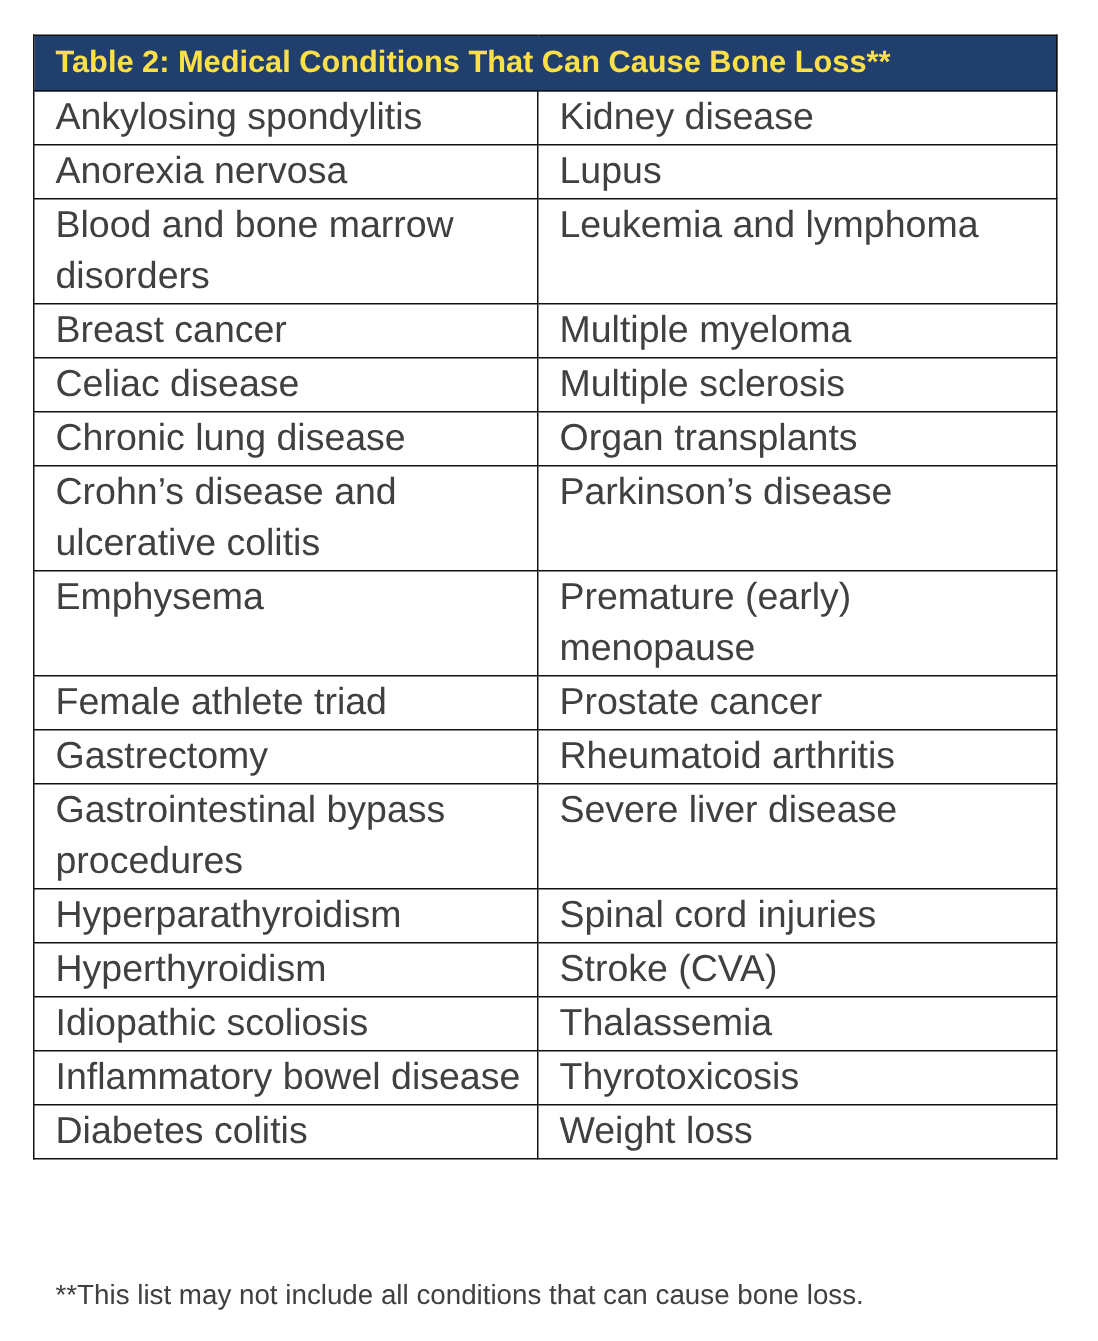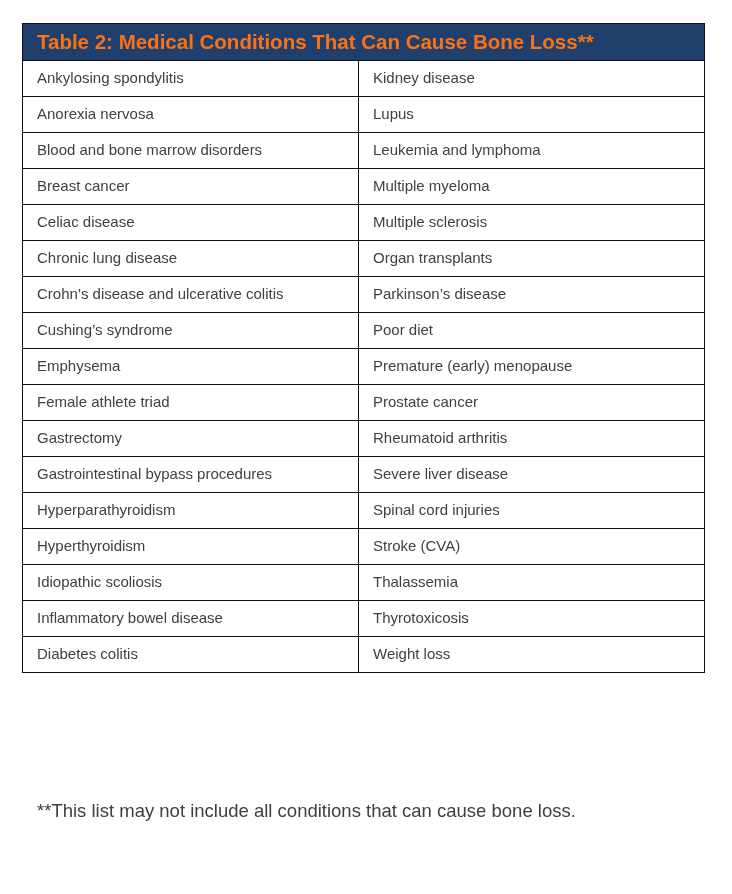--- a/index.html
+++ b/index.html
@@ -1,33 +1,33 @@
 <!DOCTYPE html>
 <html><head>
 <meta charset="utf-8">
 <style>
   html, body { margin: 0; padding: 0; background: #ffffff; }
   body { width: 732px; height: 894px; position: relative; overflow: hidden;
          font-family: "Liberation Sans", sans-serif; }
   .tbl-wrap { position: absolute; left: 22px; top: 23px; width: 682px; }
   table { border-collapse: collapse; width: 682px; table-layout: fixed; }
   th.hdr {
-    background: #213F6D; color: #f97316; font-weight: bold; font-size: 20.5px;
+    background: #213F6D; color: #fde047; font-weight: bold; font-size: 20.5px;
     text-align: left; padding: 0 0 0 14px; height: 36px;
     border: 1.5px solid #111; letter-spacing: 0px;
   }
   td {
-    border: 1.5px solid #111; color: #404040; font-size: 15px;
+    border: 1.5px solid #111; color: #404040; font-size: 25px;
     vertical-align: top; padding: 4px 8px 5px 14px; line-height: 34px;
     height: 26px;
   }
   td .cell-text { display: block; margin-top: -4px; margin-bottom: -4px; }
   col.c1 { width: 336px; }
   col.c2 { width: 346px; }
-  .footnote { position: absolute; left: 37px; top: 800px; font-size: 18.5px; color: #404040; }
+  .footnote { position: absolute; left: 37px; top: 852px; font-size: 18.5px; color: #404040; }
 </style>
 </head>
 <body>
 
 <div class="tbl-wrap">
   <table>
     <colgroup>
         <col class="c1">
         <col class="c2">
       </colgroup>
@@ -84,28 +84,20 @@
           <td>
             <span class="cell-text">Organ transplants</span>
           </td>
         </tr>
         <tr>
           <td>
             <span class="cell-text">Crohn’s disease and ulcerative colitis</span>
           </td>
           <td>
             <span class="cell-text">Parkinson’s disease</span>
-          </td>
-        </tr>
-        <tr>
-          <td>
-            <span class="cell-text">Cushing’s syndrome</span>
-          </td>
-          <td>
-            <span class="cell-text">Poor diet</span>
           </td>
         </tr>
         <tr>
           <td>
             <span class="cell-text">Emphysema</span>
           </td>
           <td>
             <span class="cell-text">Premature (early) menopause</span>
           </td>
         </tr>

